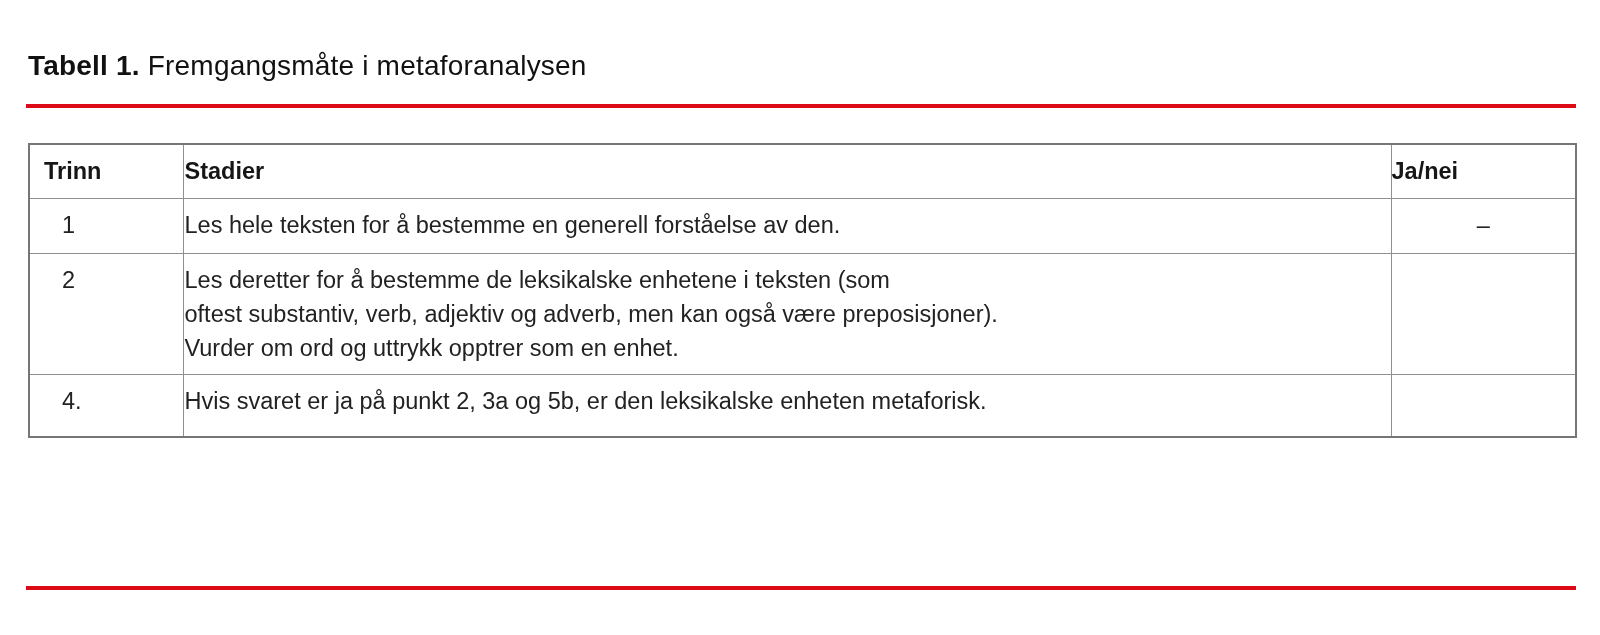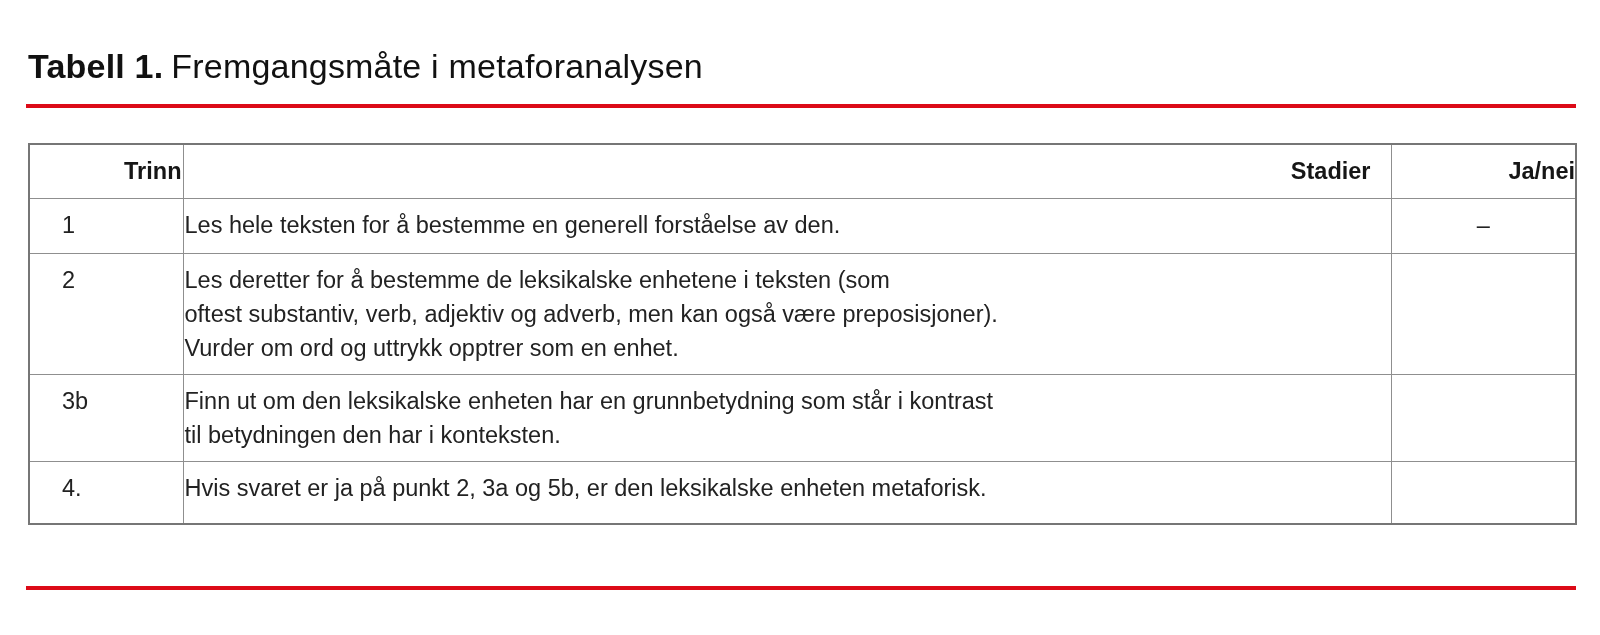--- a/index.html
+++ b/index.html
@@ -14,21 +14,21 @@
   }
   .page {
     position: relative;
     width: 1600px;
     height: 635px;
   }
   .title {
     position: absolute;
     left: 28px;
     top: 48px;
-    font-size: 34px;
+    font-size: 28px;
     line-height: 36px;
     color: #111111;
     letter-spacing: 0.2px;
     white-space: nowrap;
   }
   .title .title-label {
     font-weight: 700;
     margin-right: 8px;
   }
   .rule {
@@ -55,21 +55,21 @@
     vertical-align: top;
     font-size: 23.5px;
     line-height: 34px;
     padding-top: 9px;
     padding-bottom: 9px;
     color: #222222;
   }
   table.main-table th {
     font-weight: 700;
     color: #161616;
-    text-align: right;
+    text-align: left;
   }
   th.col-trinn  { padding-left: 14px; }
   td.col-trinn  { padding-left: 32px; }
   th.col-stadier, td.col-stadier { padding-right: 20px; }
   th.col-janei, td.col-janei { text-align: center; padding-left: 0; padding-right: 0; }
   td.col-stadier { white-space: pre-line; }
 
   tr.row-header { height: 54px; }
   tr.row-1  { height: 55px; }
   tr.row-2  { height: 108px; }
@@ -107,26 +107,20 @@
         <td class="col-stadier">Les hele teksten for å bestemme en generell forståelse av den.</td>
         <td class="col-janei">–</td>
       </tr>
       <tr class="row-2">
         <td class="col-trinn">2</td>
         <td class="col-stadier">Les deretter for å bestemme de leksikalske enhetene i teksten (som
 oftest substantiv, verb, adjektiv og adverb, men kan også være preposisjoner).
 Vurder om ord og uttrykk opptrer som en enhet.</td>
         <td class="col-janei"></td>
       </tr>
-      <tr class="row-3b">
-        <td class="col-trinn">3b</td>
-        <td class="col-stadier">Finn ut om den leksikalske enheten har en grunnbetydning som står i kontrast
-til betydningen den har i konteksten.</td>
-        <td class="col-janei"></td>
-      </tr>
       <tr class="row-4">
         <td class="col-trinn">4.</td>
         <td class="col-stadier">Hvis svaret er ja på punkt 2, 3a og 5b, er den leksikalske enheten metaforisk.</td>
         <td class="col-janei"></td>
       </tr>
     </tbody>
   </table>
 
   <div class="rule rule-bottom" style="background: rgb(220, 10, 23);"></div>
 

